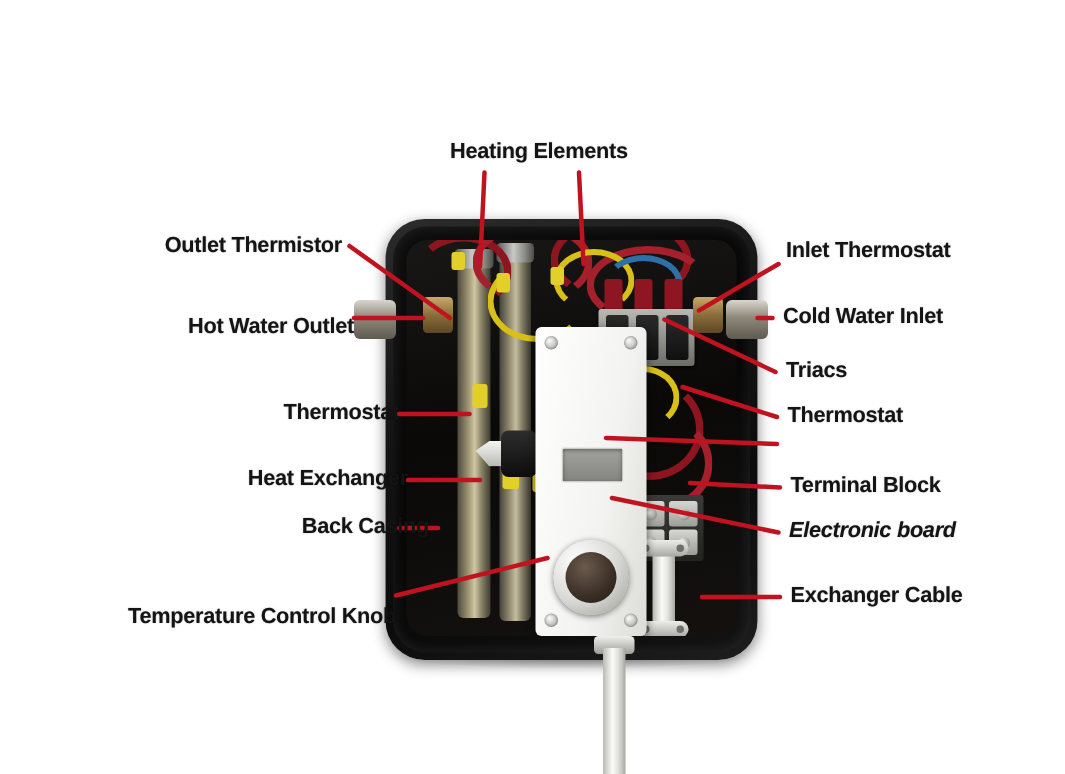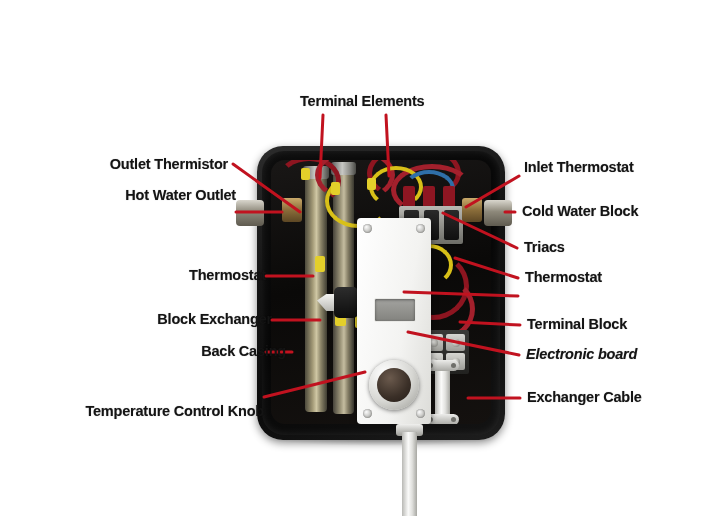--- a/index.html
+++ b/index.html
@@ -235,37 +235,37 @@
       <line x1="518" y1="296" x2="404" y2="292"></line>
 
       <line x1="520" y1="325" x2="460" y2="322"></line>
 
       <line x1="519" y1="355" x2="408" y2="332"></line>
 
       <line x1="520" y1="398" x2="468" y2="398"></line>
     </g>
   </svg>
 
-  <div class="lbl r" style="left:300px;top:94px;">Terminal Elements</div>
+  <div class="lbl r" style="left:300px;top:94px;">Heating Elements</div>
 
   <div class="lbl l" style="right:482px;top:157px;">Outlet Thermistor</div>
 
-  <div class="lbl l" style="right:474px;top:188px;">Hot Water Outlet</div>
+  <div class="lbl l" style="right:474px;top:211px;">Hot Water Outlet</div>
 
   <div class="lbl l" style="right:444px;top:268px;">Thermostat</div>
 
-  <div class="lbl l" style="right:438px;top:312px;">Block Exchanger</div>
+  <div class="lbl l" style="right:438px;top:312px;">Heat Exchanger</div>
 
   <div class="lbl l" style="right:424px;top:344px;">Back Casing</div>
 
   <div class="lbl l" style="right:446px;top:389px;margin-top:15px;">Temperature Control Knob</div>
 
   <div class="lbl r" style="left:524px;top:160px;">Inlet Thermostat</div>
 
-  <div class="lbl r" style="left:522px;top:204px;">Cold Water Block</div>
+  <div class="lbl r" style="left:522px;top:204px;">Cold Water Inlet</div>
 
   <div class="lbl r" style="left:524px;top:240px;">Triacs</div>
 
   <div class="lbl r" style="left:525px;top:270px;">Thermostat</div>
 
 
   <div class="lbl r" style="left:527px;top:317px;">Terminal Block</div>
 
   <div class="lbl r" style="left:526px;top:347px;font-style:italic;">Electronic board</div>
 

